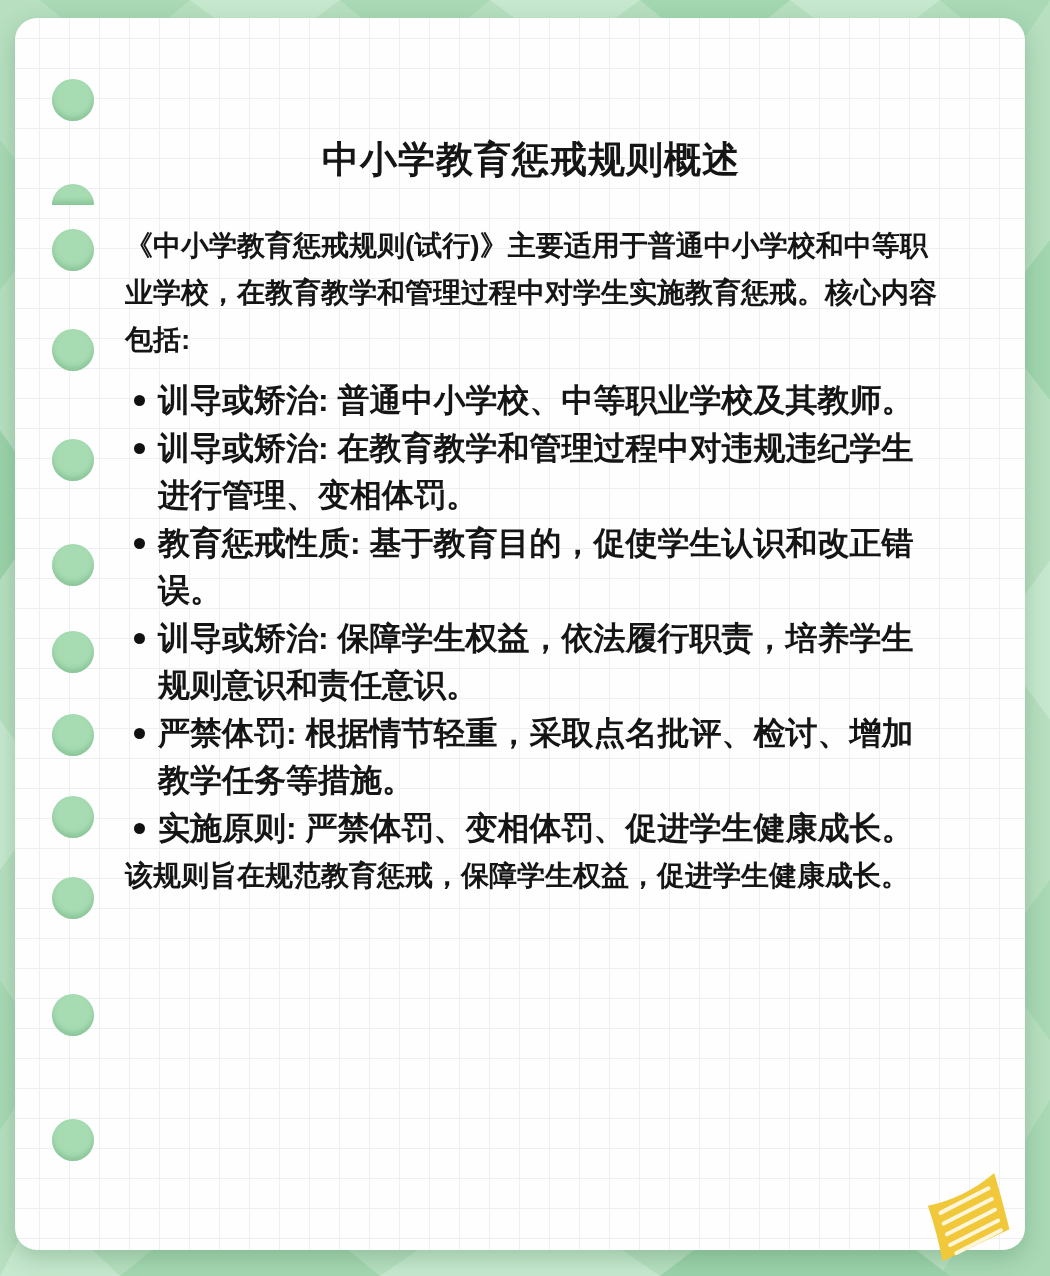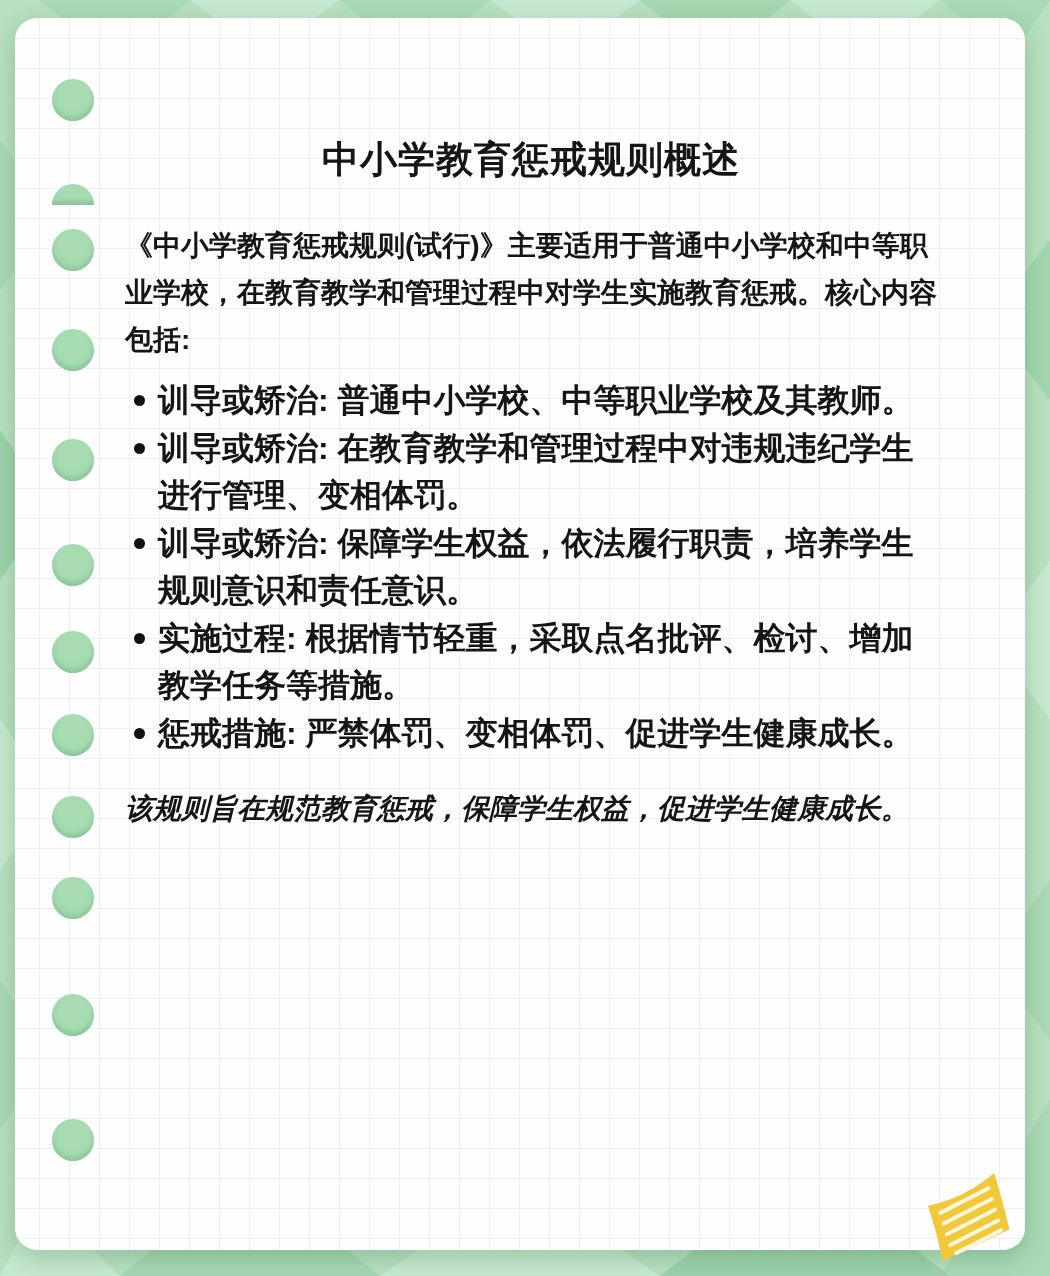--- a/index.html
+++ b/index.html
@@ -74,21 +74,21 @@
     font-weight: 700;
   }
   .bullet-dot {
     position: absolute;
     left: 9px; top: 18px;
     width: 11px; height: 11px;
     border-radius: 50%;
     background: #111;
   }
   .term { font-weight: 900; }
-  .closing { margin-top: 28px; font-style: italic; }
+  .closing { margin-top: 0; }
 
   svg.note { position: absolute; left: 908px; top: 1156px; }
 </style>
 </head>
 <body>
 
 <div class="stage">
 
   <svg class="bg" viewBox="0 0 1050 1276" xmlns="http://www.w3.org/2000/svg">
     <rect x="0" y="0" width="1050" height="1276" fill="#b7dfc0"></rect>
@@ -138,27 +138,30 @@
       <p class="para">《中小学教育惩戒规则(试行)》主要适用于普通中小学校和中等职业学校，在教育教学和管理过程中对学生实施教育惩戒。核心内容包括:</p>
 
       <ul class="bullet-list">
         <li>
           <span class="bullet-dot"></span><span class="term">训导或矫治</span><span class="sep">: </span><span class="desc">普通中小学校、中等职业学校及其教师。</span>
         </li>
         <li>
           <span class="bullet-dot"></span><span class="term">训导或矫治</span><span class="sep">: </span><span class="desc">在教育教学和管理过程中对违规违纪学生进行管理、变相体罚。</span>
         </li>
         <li>
+          <span class="bullet-dot"></span><span class="term">教育惩戒性质</span><span class="sep">: </span><span class="desc">基于教育目的，促使学生认识和改正错误。</span>
+        </li>
+        <li>
           <span class="bullet-dot"></span><span class="term">训导或矫治</span><span class="sep">: </span><span class="desc">保障学生权益，依法履行职责，培养学生规则意识和责任意识。</span>
         </li>
         <li>
-          <span class="bullet-dot"></span><span class="term">实施过程</span><span class="sep">: </span><span class="desc">根据情节轻重，采取点名批评、检讨、增加教学任务等措施。</span>
+          <span class="bullet-dot"></span><span class="term">严禁体罚</span><span class="sep">: </span><span class="desc">根据情节轻重，采取点名批评、检讨、增加教学任务等措施。</span>
         </li>
         <li>
-          <span class="bullet-dot"></span><span class="term">惩戒措施</span><span class="sep">: </span><span class="desc">严禁体罚、变相体罚、促进学生健康成长。</span>
+          <span class="bullet-dot"></span><span class="term">实施原则</span><span class="sep">: </span><span class="desc">严禁体罚、变相体罚、促进学生健康成长。</span>
         </li>
       </ul>
 
       <p class="para closing">该规则旨在规范教育惩戒，保障学生权益，促进学生健康成长。</p>
     </div>
   </div>
 
   <svg class="note" width="124" height="124" viewBox="0 0 124 124" xmlns="http://www.w3.org/2000/svg">
     <g transform="rotate(-27 62 62)">
       <path d="M30 32 Q 26 60 18 88 L 92 90 Q 99 60 104 33 Q 66 42 30 32 Z" fill="#f0c83a"></path>

